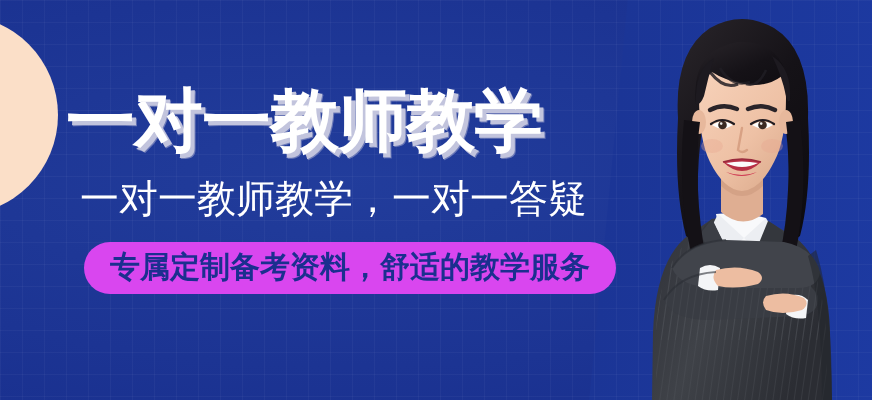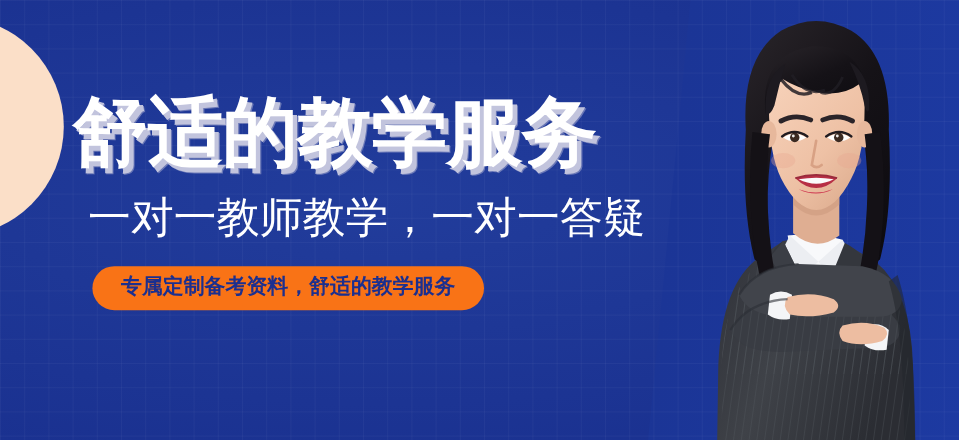--- a/index.html
+++ b/index.html
@@ -115,24 +115,24 @@
     font-weight: 400;
     color: #ffffff;
     letter-spacing: 0px;
     white-space: nowrap;
   }
 
   .pill {
     display: inline-block;
     margin: 22px 0 0 18px;
     padding: 8px 26px 10px 26px;
-    background: #f97316;
+    background: #d946ef;
     border-radius: 26px;
     color: #1b2f8f;
-    font-size: 19px;
+    font-size: 30px;
     line-height: 1.15;
     font-weight: 600;
     white-space: nowrap;
   }
 
   
   .person {
     position: absolute;
     left: 560px;
     top: 0;
@@ -279,20 +279,20 @@
 
         <path d="M112 268 Q128 242 166 240" stroke="#2c2f35" stroke-width="2" fill="none" opacity="0.6"></path>
         <path d="M104 300 Q120 274 156 272" stroke="#2c2f35" stroke-width="2" fill="none" opacity="0.6"></path>
       </g>
 
       <path d="M256 250 Q272 300 272 400 L262 400 Q262 302 248 256 Z" fill="#23262b" opacity="0.55"></path>
     </svg>
   </div>
 
   <div class="copy">
-    <h1 class="headline">舒适的教学服务</h1>
+    <h1 class="headline">一对一教师教学</h1>
 
     <p class="subhead">一对一教师教学，一对一答疑</p>
 
     <div class="pill">专属定制备考资料，舒适的教学服务</div>
   </div>
 
 </div>
 
 </body></html>

